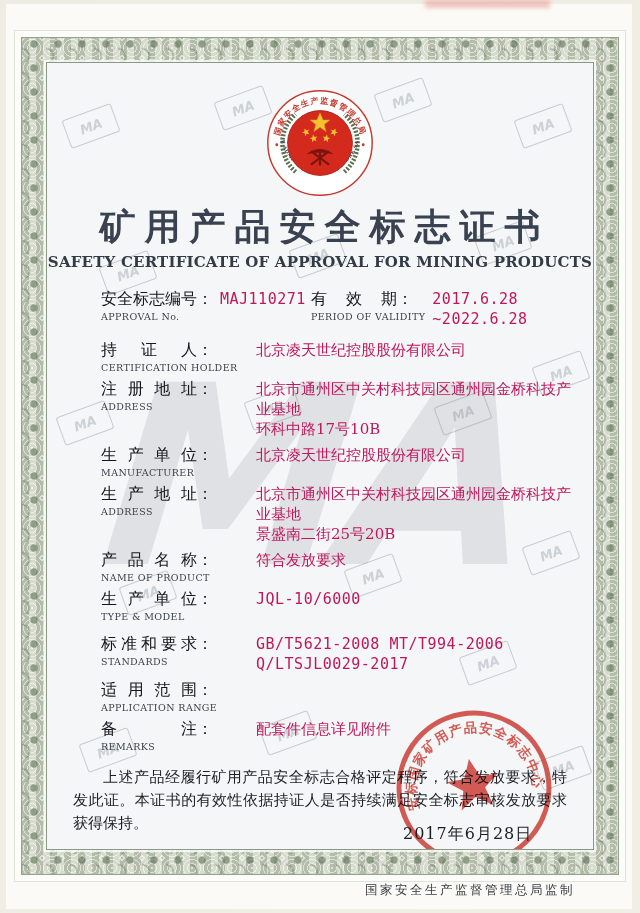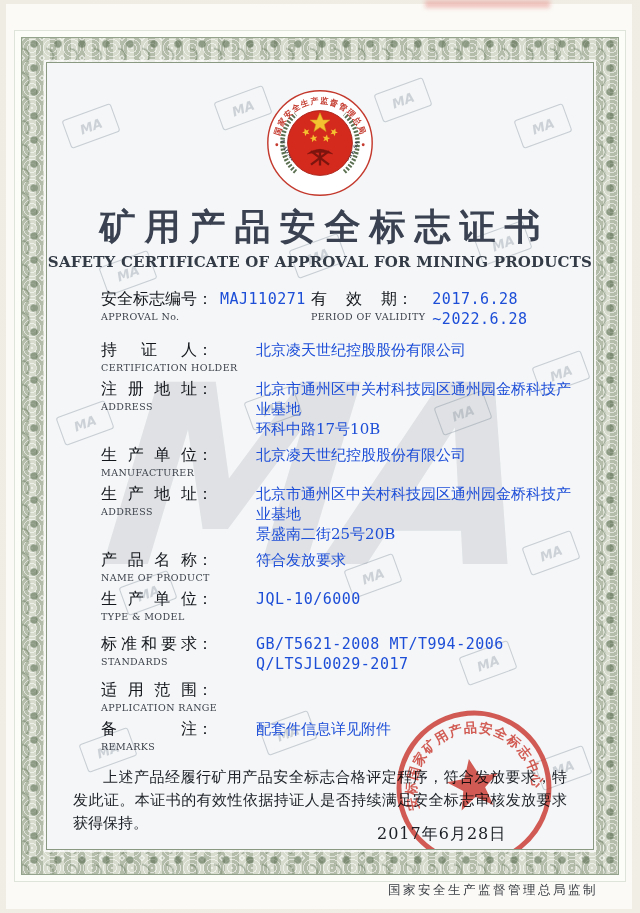--- a/index.html
+++ b/index.html
@@ -99,49 +99,49 @@
     display:inline-block; text-align:justify; text-align-last:justify;
     font-size:16px; color:#14171c; font-weight:500;
   }
   .lbl.w3 { width:86px; }
   .colon { font-size:16px; color:#14171c; }
   .en-sub {
     font-size:9.5px; letter-spacing:.4px; color:#3c414a; margin-top:1px;
     white-space:nowrap;
   }
   .val {
-    font-size:15px; color:#1d4ed8; padding-left:7px; line-height:20px;
+    font-size:15px; color:#be185d; padding-left:7px; line-height:20px;
   }
   .val.mono { font-family:"DejaVu Sans Mono","Liberation Mono",monospace; letter-spacing:.5px; }
   .fields { margin:11px 18px 0 54px; }
   .row { display:flex; margin-bottom:6px; min-height:33px; }
   .row.gap-before { margin-top:12px; }
   .row-left { width:112px; flex:0 0 112px; }
   .row-left .lbl { width:96px; }
   .row-value { flex:1; }
   .row-value .val { display:block; padding-left:8px; max-width:386px;margin-left:35px; }
   .val-line2 { display:block; }
   .declaration {
     margin:14px 26px 0 26px; font-size:15px; line-height:23px;
     color:#1c2026; text-indent:2em; text-align:justify;
   }
   .issued {
     margin-top:12px; text-align:center; transform:translateX(-26px);
   }
   .issued-cn { font-size:19px; font-weight:bold; letter-spacing:5px; color:#1c2026; }
   .issue-date {
-    position:absolute; left:330px; top:735px; z-index:3;
+    position:absolute; left:356px; top:735px; z-index:3;
     font-size:16px; color:#1c2026; letter-spacing:1px;
   }
   .seal {
     position:absolute; left:346px; top:618px; width:162px; height:162px; z-index:2;
     transform:rotate(-10deg); opacity:.88; mix-blend-mode:multiply;
   }
   .page-footer {
-    position:absolute; right:42px; top:882px; z-index:1;
+    position:absolute; right:65px; top:882px; z-index:1;
     font-size:12.5px; letter-spacing:2.5px; color:#383c42; font-weight:500;
   }
 </style>
 </head>
 <body>
 
 <div class="page">
   <div class="paper"></div>
   <div class="scan-smudge"></div>
 

